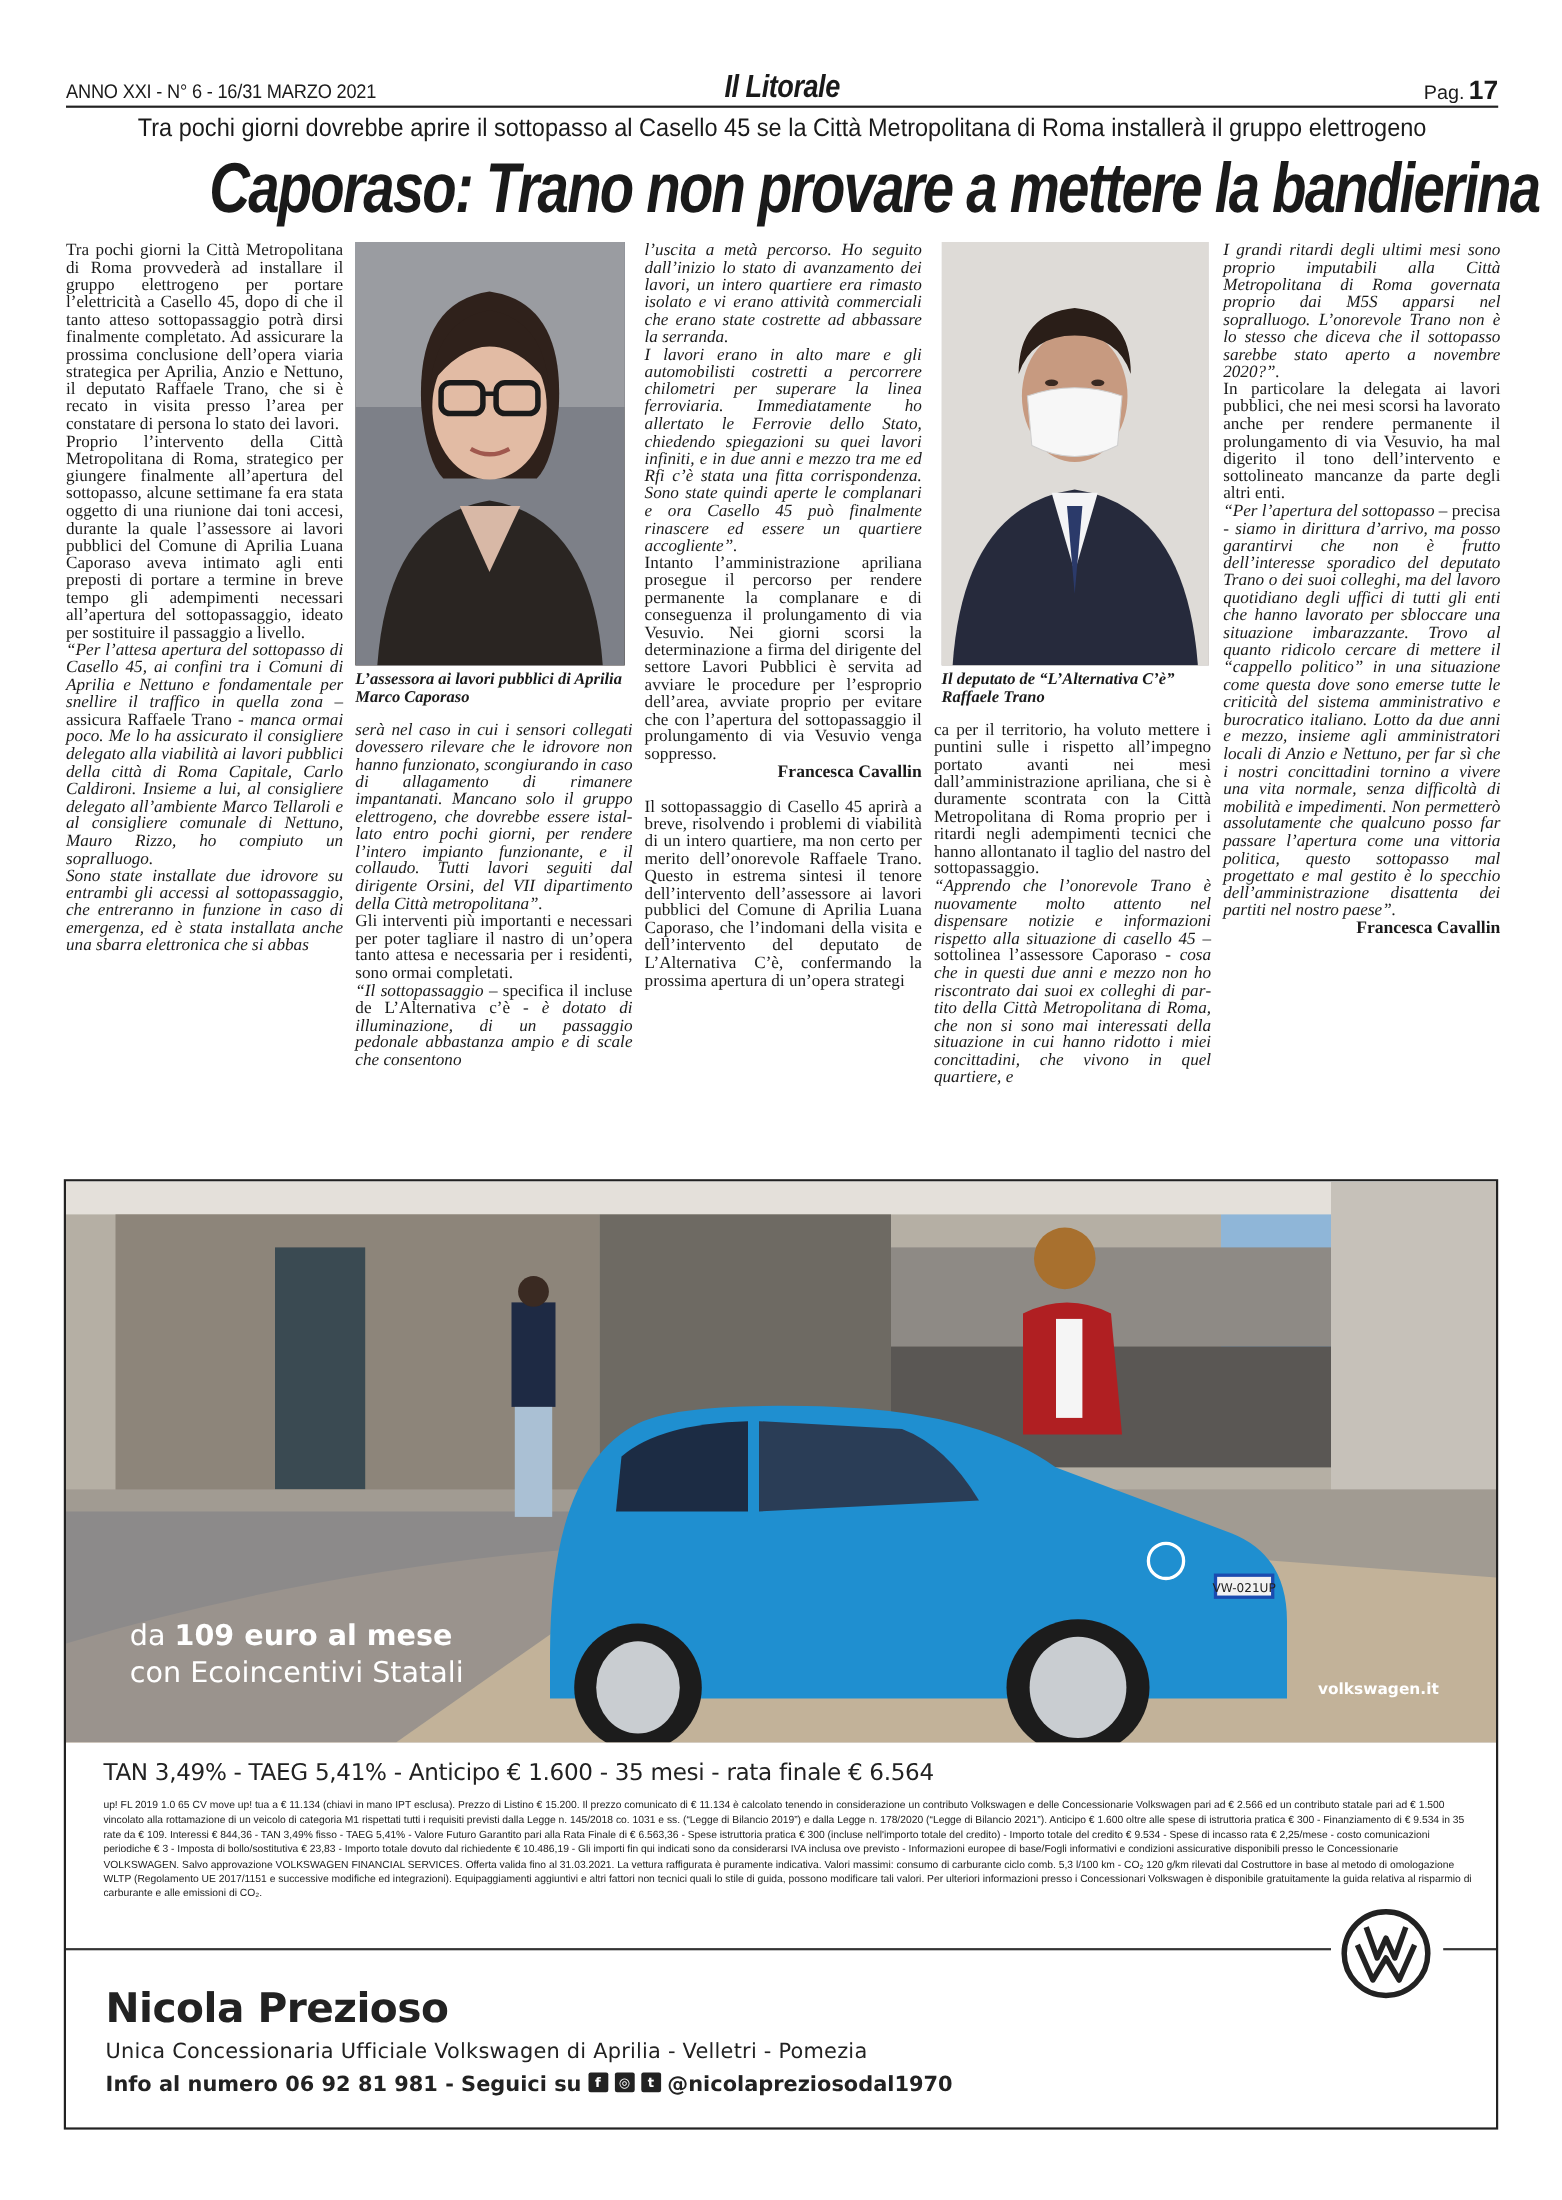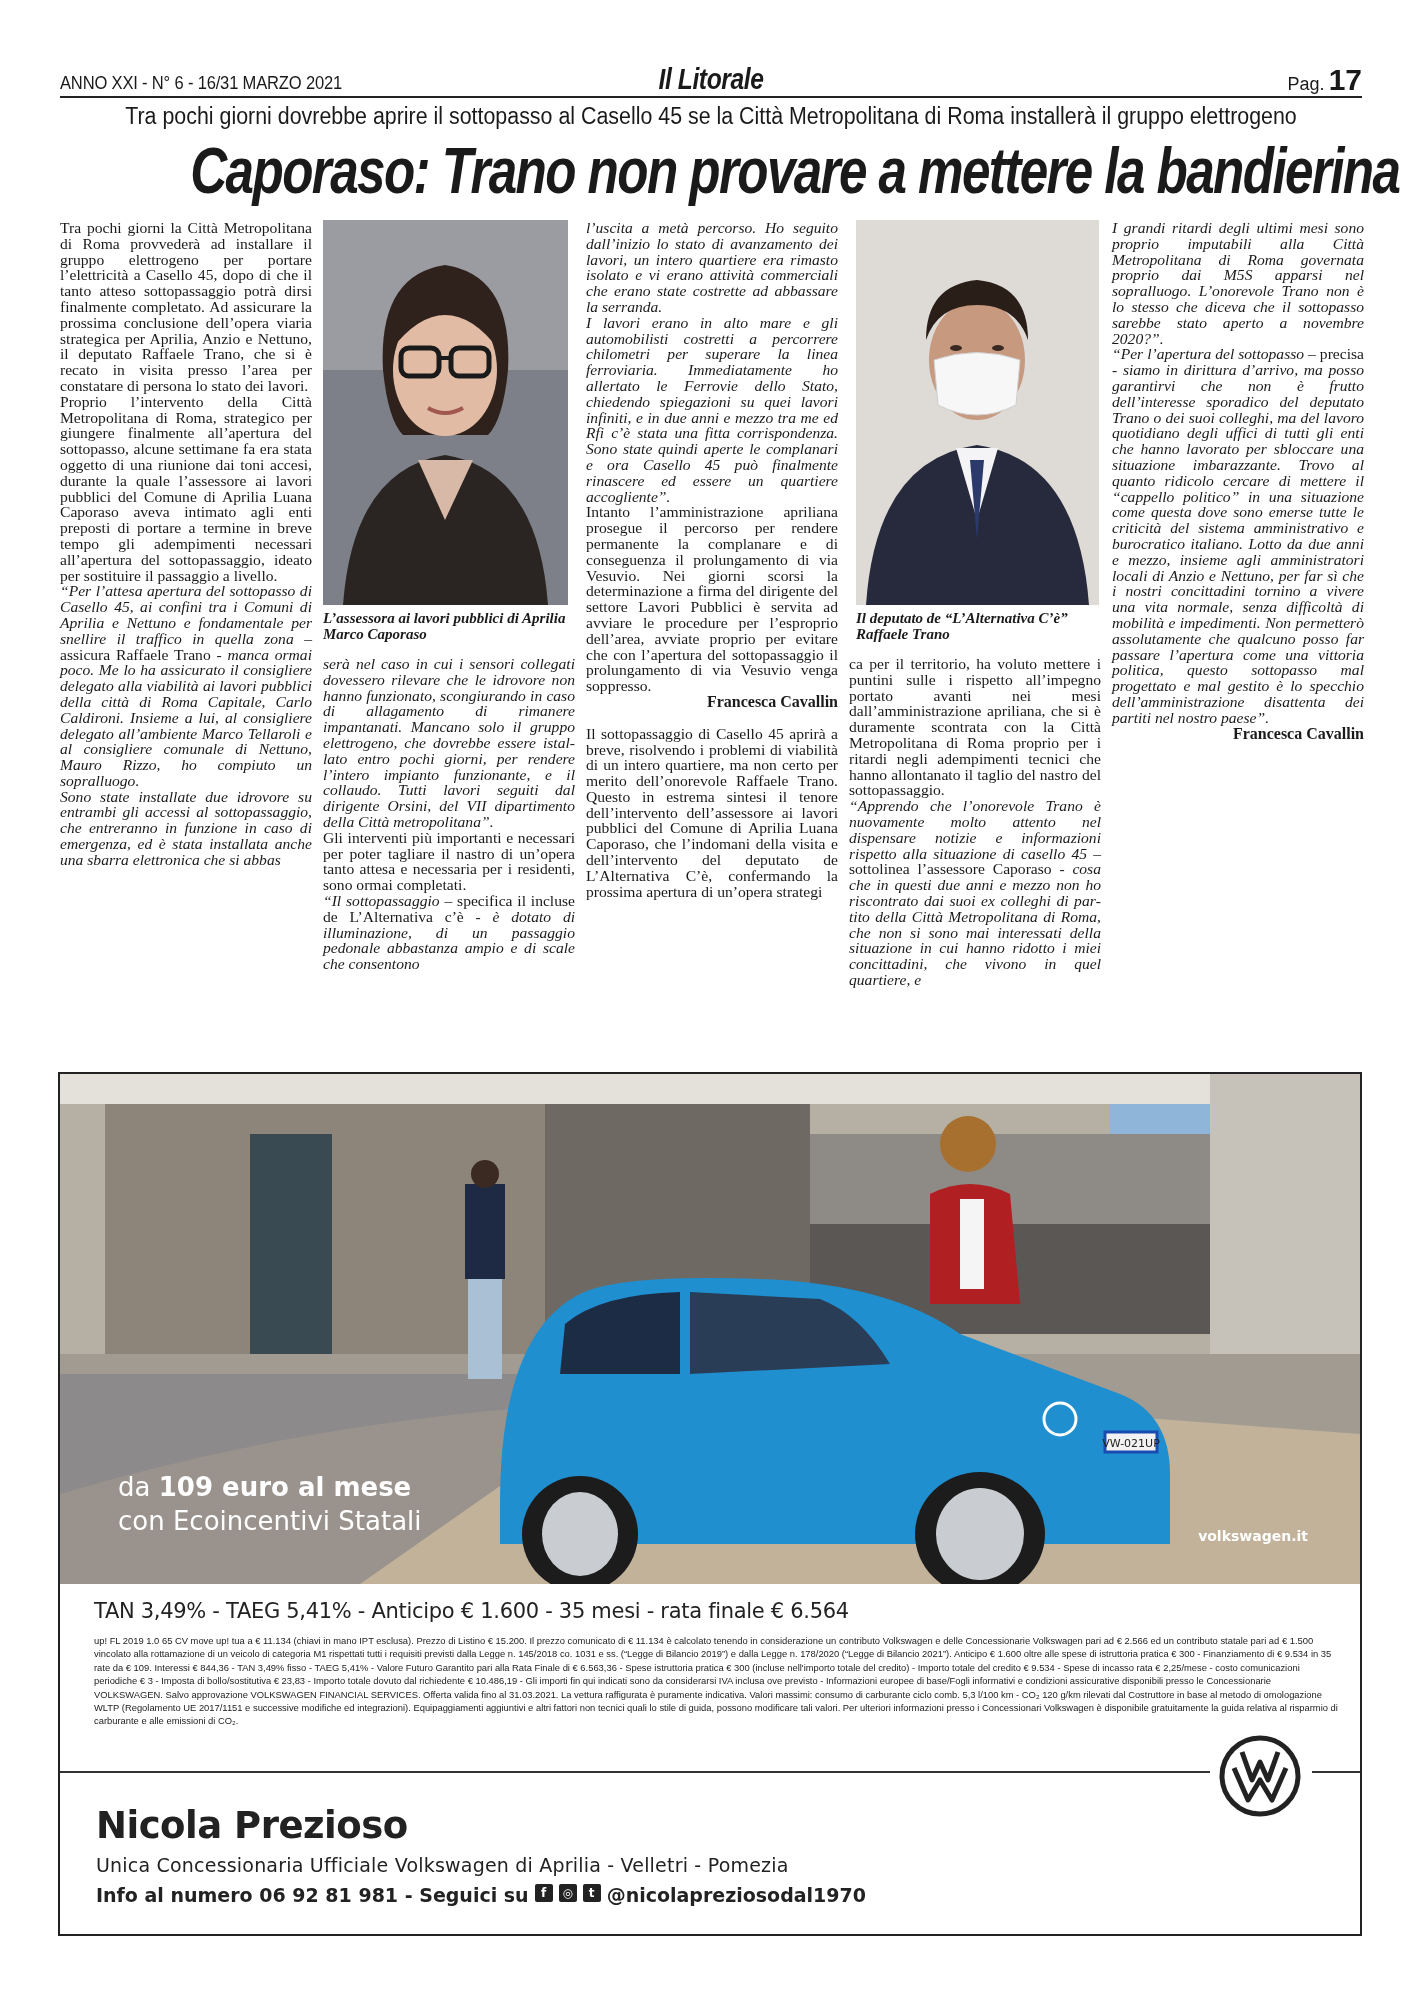--- a/index.html
+++ b/index.html
@@ -3,21 +3,21 @@
 <meta charset="utf-8">
 <style>
   html, body { margin:0; padding:0; background:#ffffff; }
   body { width:1420px; height:2000px; position:relative; overflow:hidden; font-family:"Liberation Serif", serif; color:#1a1a1a; }
 
   
   .masthead { position:absolute; left:60px; top:62px; width:1302px; height:34px; border-bottom:2px solid #222; }
   .mast-left { position:absolute; left:0; bottom:2px; font-family:"Liberation Sans", sans-serif; font-size:18px; letter-spacing:-0.2px; transform:scaleX(0.92); transform-origin:left bottom; }
   .mast-center { position:absolute; left:0; right:0; bottom:0; text-align:center; font-family:"Liberation Sans", sans-serif; font-weight:bold; font-style:italic; font-size:29px; letter-spacing:-0.5px; transform:scaleX(0.85); }
   .mast-right { position:absolute; right:0; bottom:-1px; font-family:"Liberation Sans", sans-serif; font-size:18px; }
-  .mast-right .pg { font-size:30px; font-weight:bold; margin-left:4px;margin-top:12px; }
+  .mast-right .pg { font-size:24px; font-weight:bold; margin-left:4px;margin-top:12px; }
 
   .kicker { position:absolute; left:60px; top:103px; width:1302px; text-align:center; font-family:"Liberation Sans", sans-serif; font-size:23px; white-space:nowrap; transform:scaleX(0.93); }
   .headline { position:absolute; left:60px; top:133px; width:1302px; text-align:center; font-family:"Liberation Sans", sans-serif; font-weight:bold; font-style:italic; font-size:64px; line-height:76px; white-space:nowrap; letter-spacing:-2px; transform:scaleX(0.80); }
 
   
   .col { position:absolute; font-size:15.6px; line-height:15.8px; text-align:justify; hyphens:manual; }
   .col p { margin:0; }
   .col .it { font-style:italic; }
   .col .sig { text-align:right; font-weight:bold; font-size:16px; }
   .col .gap { height:16px; }
@@ -120,20 +120,21 @@
 </div>
 <div class="caption cap2">Il deputato de “L’Alternativa C’è” Raffaele Trano</div>
 
 <div class="col c4">
   <p>ca per il territorio, ha voluto met­tere i puntini sulle i rispetto al­l’impegno portato avanti nei me­si dall’amministrazione apriliana, che si è duramente scontrata con la Città Metropolitana di Roma proprio per i ritardi negli adempi­menti tecnici che hanno allonta­nato il taglio del nastro del sotto­passaggio.</p>
   <p><span class="it">“Apprendo che l’onorevole Tra­no è nuovamente molto attento nel dispensare notizie e informa­zioni rispetto alla situazione di casello 45</span><span> – sottolinea l’assesso­re Caporaso - </span><span class="it">cosa che in questi due anni e mezzo non ho riscon­trato dai suoi ex colleghi di par­tito della Città Metropolitana di Roma, che non si sono mai inte­ressati della situazione in cui hanno ridotto i miei concittadini, che vivono in quel quartiere, e</span></p>
 </div>
 
 <div class="col c5">
   <p class="it">I grandi ritardi degli ultimi mesi sono proprio imputabili alla Cit­tà Metropolitana di Roma gover­nata proprio dai M5S apparsi nel sopralluogo. L’onorevole Trano non è lo stesso che diceva che il sottopasso sarebbe stato aperto a novembre 2020?”.</p>
+  <p>In particolare la delegata ai lavori pubblici, che nei mesi scorsi ha lavorato anche per rendere per­manente il prolungamento di via Vesuvio, ha mal digerito il tono dell’intervento e sottolineato mancanze da parte degli altri en­ti.</p>
   <p><span class="it">“Per l’apertura del sottopasso –</span><span> precisa - </span><span class="it">siamo in dirittura d’ar­rivo, ma posso garantirvi che non è frutto dell’interesse spora­dico del deputato Trano o dei suoi colleghi, ma del lavoro quo­tidiano degli uffici di tutti gli enti che hanno lavorato per sbloccare una situazione imbarazzante. Trovo al quanto ridicolo cercare di mettere il “cappello politico” in una situazione come questa dove sono emerse tutte le critici­tà del sistema amministrativo e burocratico italiano. Lotto da due anni e mezzo, insieme agli amministratori locali di Anzio e Nettuno, per far sì che i nostri concittadini tornino a vivere una vita normale, senza difficoltà di mobilità e impedimenti. Non per­metterò assolutamente che qual­cuno posso far passare l’apertu­ra come una vittoria politica, questo sottopasso mal progettato e mal gestito è lo specchio del­l’amministrazione disattenta dei partiti nel nostro paese”.</span></p>
   <p class="sig">Francesca Cavallin</p>
 </div>
 
 <div class="ad">
   <div class="ad-img">
     <svg width="1300" height="510" viewBox="0 0 1300 510">
       <rect x="0" y="0" width="1300" height="510" fill="#b5afa4"></rect>
       <rect x="1050" y="0" width="140" height="230" fill="#8fb6d8"></rect>
       <rect x="0" y="0" width="1300" height="30" fill="#e4e0da"></rect>

